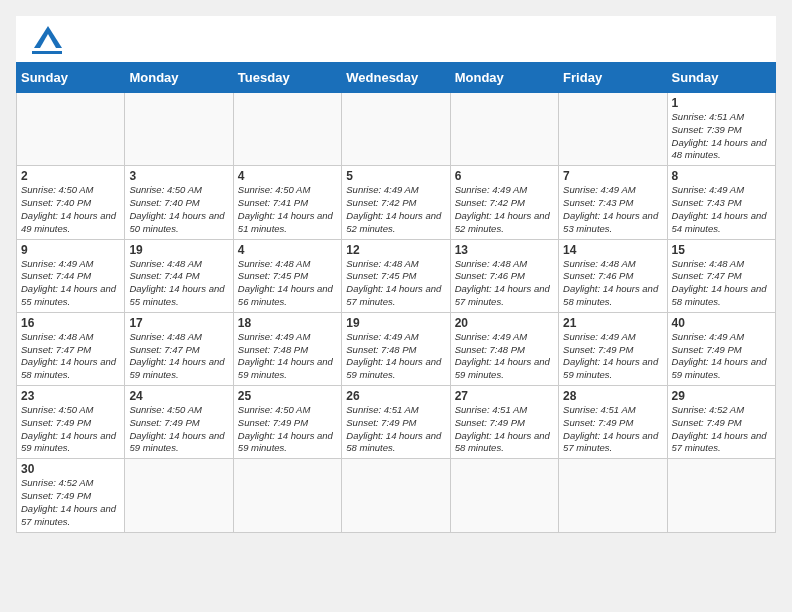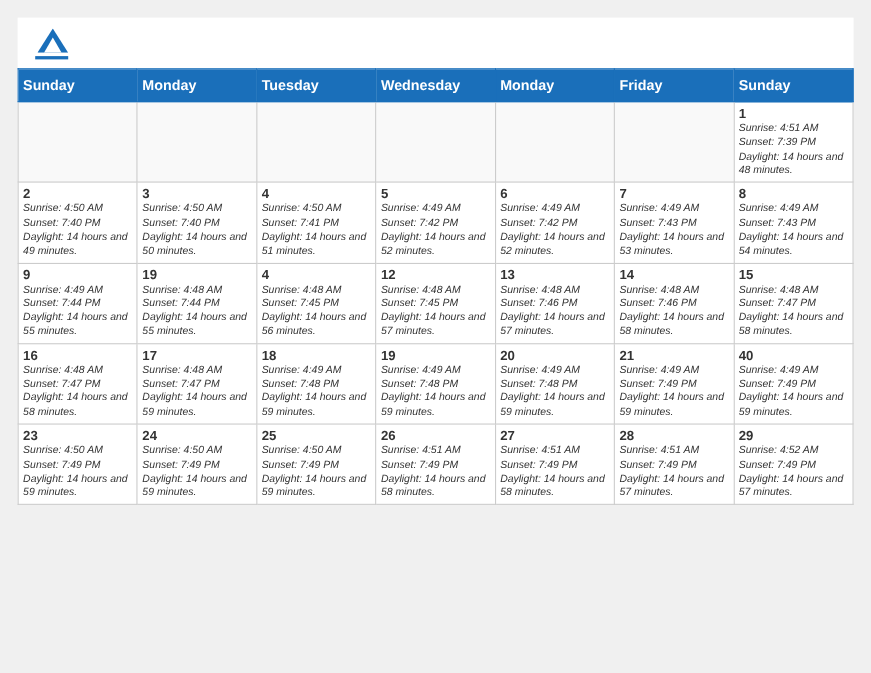--- a/index.html
+++ b/index.html
@@ -321,15 +321,29 @@
 Sunset: 7:49 PM
 Daylight: 14 hours and 57 minutes.</div>
           </td>
           <td>
             <span class="day-number">29</span>
             <div class="day-info" style="white-space: pre-line;">Sunrise: 4:52 AM
 Sunset: 7:49 PM
 Daylight: 14 hours and 57 minutes.</div>
           </td>
         </tr>
+        <tr class="last-row">
+          <td>
+            <span class="day-number">30</span>
+            <div class="day-info" style="white-space: pre-line;">Sunrise: 4:52 AM
+Sunset: 7:49 PM
+Daylight: 14 hours and 57 minutes.</div>
+          </td>
+          <td class="empty-cell"></td>
+          <td class="empty-cell"></td>
+          <td class="empty-cell"></td>
+          <td class="empty-cell"></td>
+          <td class="empty-cell"></td>
+          <td class="empty-cell"></td>
+        </tr>
       </tbody>
   </table>
 </div>
 
 </body></html>

